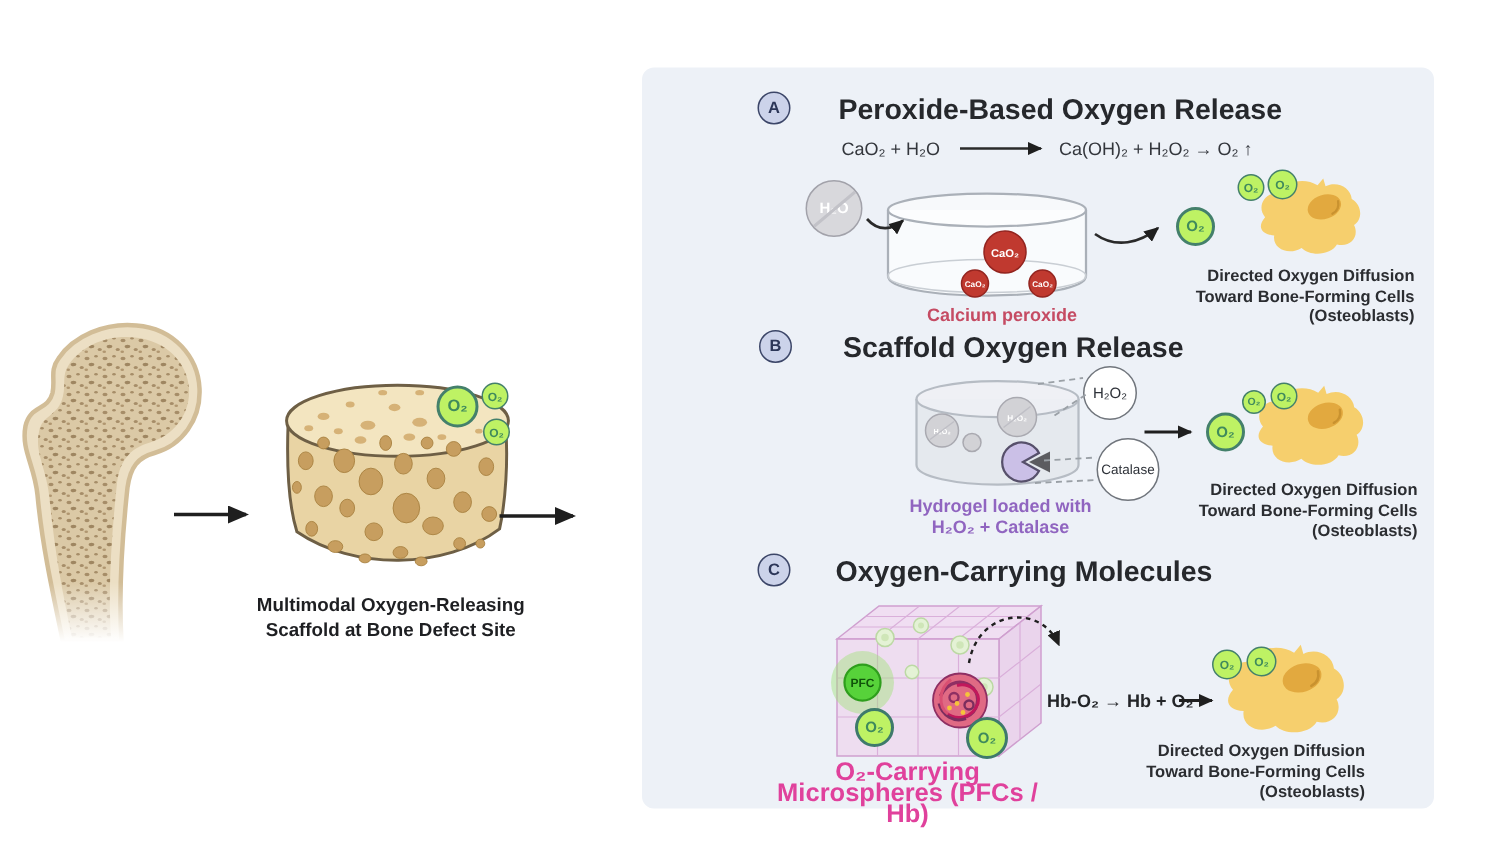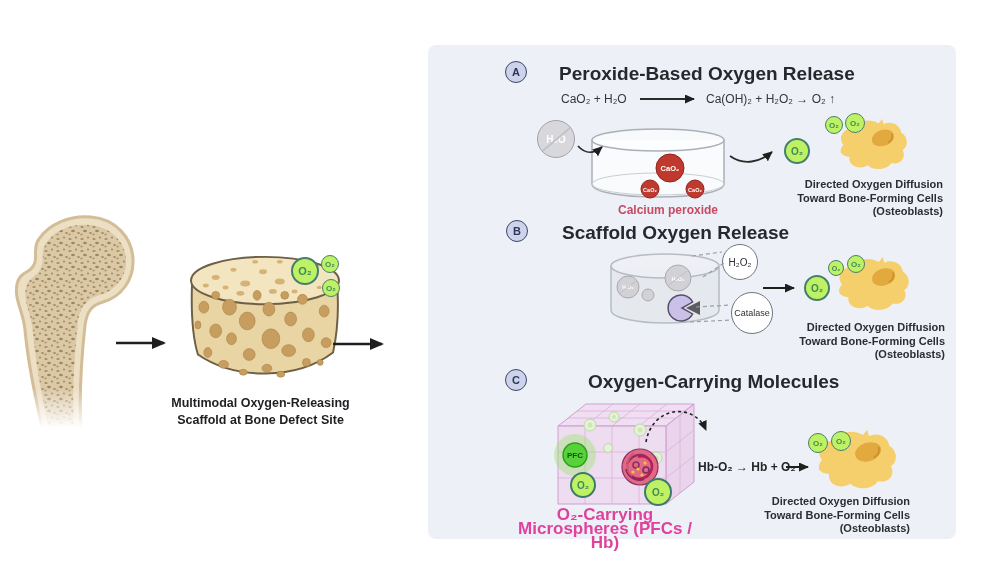--- a/index.html
+++ b/index.html
@@ -187,36 +187,40 @@
     </g>
     <g>
       <path d="M84.65 51.54 A13 13 0 1 0 84.65 63.46 L74 57.5 Z" transform="translate(0,-1.5)" fill="#cbc0e7" stroke="#57506b" stroke-width="1.5"></path>
       <polygon points="92,49 92,63 78,56" fill="#5c5c60"></polygon>
     </g>
   </svg>
 
   <div class="callout" style="left:722px;top:244px;width:36px;height:36px;font-size:10px">H₂O₂</div>
   <div class="callout" style="left:731px;top:292px;width:42px;height:42px;font-size:9px">Catalase</div>
 
+  <div class="colorcap cap-hydrogel" style="left:577px;top:330px;width:180px">
+    <div>Hydrogel loaded with</div>
+    <div>H₂O₂ + Catalase</div>
+  </div>
 
   <div class="o2b" style="left:804px;top:275px;width:26px;height:26px;font-size:10px">O₂</div>
   <svg class="abs" style="left:830px;top:255px" width="80" height="57" viewBox="0 0 100 70">
       <use href="#cellSym"></use>
     </svg>
   <div class="o2b" style="left:828px;top:260px;width:16px;height:16px;font-size:7px;border-width:1.5px">O₂</div>
   <div class="o2b" style="left:847px;top:255px;width:18px;height:18px;font-size:8px;border-width:1.5px">O₂</div>
 
   <div class="cap" style="left:795px;top:321px;width:150px">
     <div>Directed Oxygen Diffusion</div>
     <div>Toward Bone-Forming Cells</div>
     <div>(Osteoblasts)</div>
   </div>
 
   <div class="badge" style="left:505px;top:369px">C</div>
-  <div class="ptitle" style="left:588px;top:371px">Oxygen-Carrying Molecules</div>
+  <div class="ptitle" style="left:557px;top:371px">Oxygen-Carrying Molecules</div>
 
   <svg class="abs" style="left:552px;top:400px" width="148" height="110" viewBox="0 0 148 110">
     <g stroke="#cf9fcf" stroke-width="1">
       <polygon points="6,26 34,4 142,4 114,26" fill="rgba(240,218,240,0.8)"></polygon>
       <polygon points="114,26 142,4 142,82 114,104" fill="rgba(233,205,233,0.8)"></polygon>
       <rect x="6" y="26" width="108" height="78" fill="rgba(238,214,238,0.75)"></rect>
     </g>
     <g stroke="#d8abd8" stroke-width="0.8" opacity="0.9">
       <path d="M33 26 V104 M60 26 V104 M87 26 V104"></path>
       <path d="M6 52 H114 M6 78 H114"></path>

